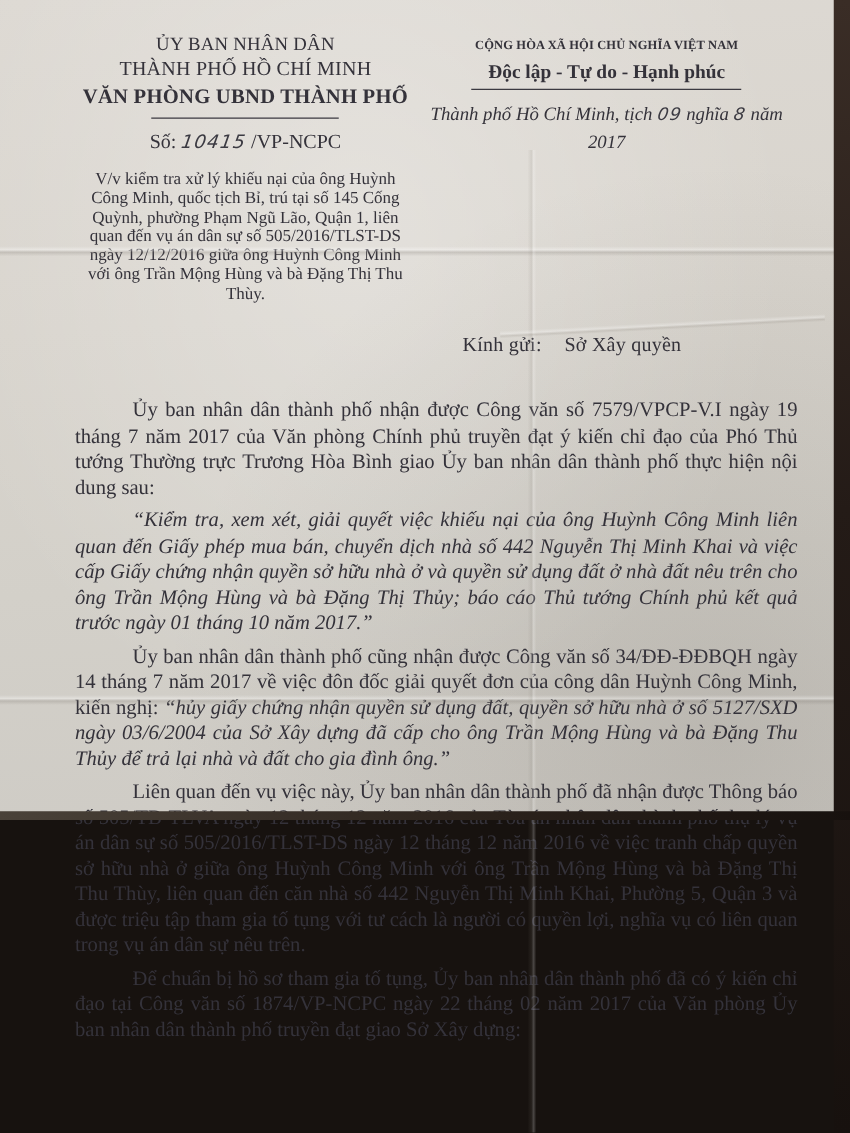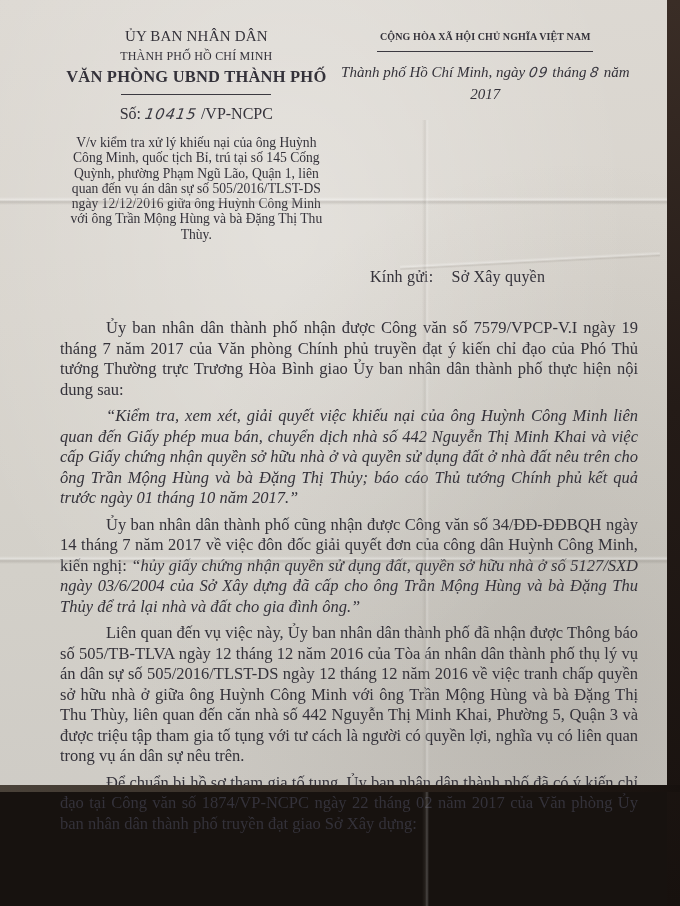--- a/index.html
+++ b/index.html
@@ -2,21 +2,21 @@
 <html lang="vi"><head>
 <meta charset="utf-8">
 <style>
   html,body{margin:0;padding:0;}
   body{
     width:680px;height:906px;overflow:hidden;
     font-family:"Liberation Serif", serif;
     background:#17120f;
   }
   .photo{
-    position:relative;width:680px;height:792px;
+    position:relative;width:680px;height:656px;
     background:
       radial-gradient(ellipse at 42% 28%, rgba(255,255,255,0.28), rgba(255,255,255,0) 62%),
       radial-gradient(ellipse at 85% 90%, rgba(90,84,76,0.18), rgba(0,0,0,0) 55%),
       linear-gradient(176deg,#ddd9d3 0%,#d8d4cd 38%,#d3d0c9 68%,#cecbc5 100%);
     color:#34323a;
   }
   .edge-right{position:absolute;top:0;right:0;width:13px;height:906px;
     background:linear-gradient(180deg,#3a2d26 0%,#241b17 45%,#17110e 100%);}
   .edge-bottom{position:absolute;left:0;bottom:0;width:680px;height:7px;
     background:linear-gradient(90deg,#4a4239 0%,#2a211b 60%,#17110e 100%);}
@@ -26,21 +26,21 @@
   .crease-v{top:120px;width:7px;height:786px;
     background:linear-gradient(90deg,rgba(255,255,255,0) 0%,rgba(125,119,110,0.14) 45%,rgba(255,255,255,0.22) 70%,rgba(255,255,255,0) 100%);}
   .crease-diag{top:258px;left:400px;width:260px;height:6px;transform:rotate(-3deg);
     background:linear-gradient(180deg,rgba(255,255,255,0) 0%,rgba(255,255,255,0.30) 40%,rgba(120,113,104,0.16) 70%,rgba(255,255,255,0) 100%);}
 
   .page{position:relative;padding:26px 42px 0 60px;}
   .hdr{display:flex;justify-content:space-between;align-items:flex-start;}
   .hdr-left{width:300px;text-align:center;}
   .hdr-right{width:336px;text-align:center;}
   .hl1{font-size:15px;line-height:20px;letter-spacing:0.2px;}
-  .hl2{font-size:12px;line-height:20px;letter-spacing:0.2px;}
+  .hl2{font-size:16px;line-height:20px;letter-spacing:0.2px;}
   .hl3{font-size:16.5px;line-height:22px;font-weight:bold;letter-spacing:0.2px;}
   .rule{height:0;border-bottom:1.6px solid #3b3940;margin:6px auto 7px auto;}
   .rule-left{width:150px;}
   .rule-right{width:216px;margin-top:3px;}
   .so-line{font-size:16px;line-height:24px;margin-top:2px;}
   .hr1{font-size:10px;line-height:22px;font-weight:bold;letter-spacing:0.1px;}
   .hr2{font-size:15.5px;line-height:20px;font-weight:bold;}
   .date-line{font-size:15px;font-style:italic;margin-top:9px;line-height:22px;}
   .hand{font-family:"DejaVu Sans", sans-serif;font-style:italic;display:inline-block;
     transform:skewX(-9deg);font-size:0.92em;letter-spacing:1px;color:#3b3a42;}
@@ -68,25 +68,26 @@
         <div class="so-line">
           <span>Số:</span>
           <span class="hand">10415</span>
           <span>/VP-NCPC</span>
         </div>
         <div class="subject">V/v kiểm tra xử lý khiếu nại của ông Huỳnh Công Minh, quốc tịch Bỉ, trú tại số 145 Cống Quỳnh, phường Phạm Ngũ Lão, Quận 1, liên quan đến vụ án dân sự số 505/2016/TLST-DS ngày 12/12/2016 giữa ông Huỳnh Công Minh với ông Trần Mộng Hùng và bà Đặng Thị Thu Thùy.</div>
       </div>
 
       <div class="hdr-right">
         <div class="hr1">CỘNG HÒA XÃ HỘI CHỦ NGHĨA VIỆT NAM</div>
+        <div class="hr2">Độc lập - Tự do - Hạnh phúc</div>
         <div class="rule rule-right"></div>
         <div class="date-line">
-          <span>Thành phố Hồ Chí Minh, ngày</span>
+          <span>Thành phố Hồ Chí Minh, tịch</span>
           <span class="hand">09</span>
-          <span>tháng</span>
+          <span>nghĩa</span>
           <span class="hand">8</span>
           <span>năm 2017</span>
         </div>
       </div>
     </div>
 
     <div class="recipient">
       <span class="rcp-to">Kính gửi:</span>
       <span>Sở Xây quyền</span>
     </div>

